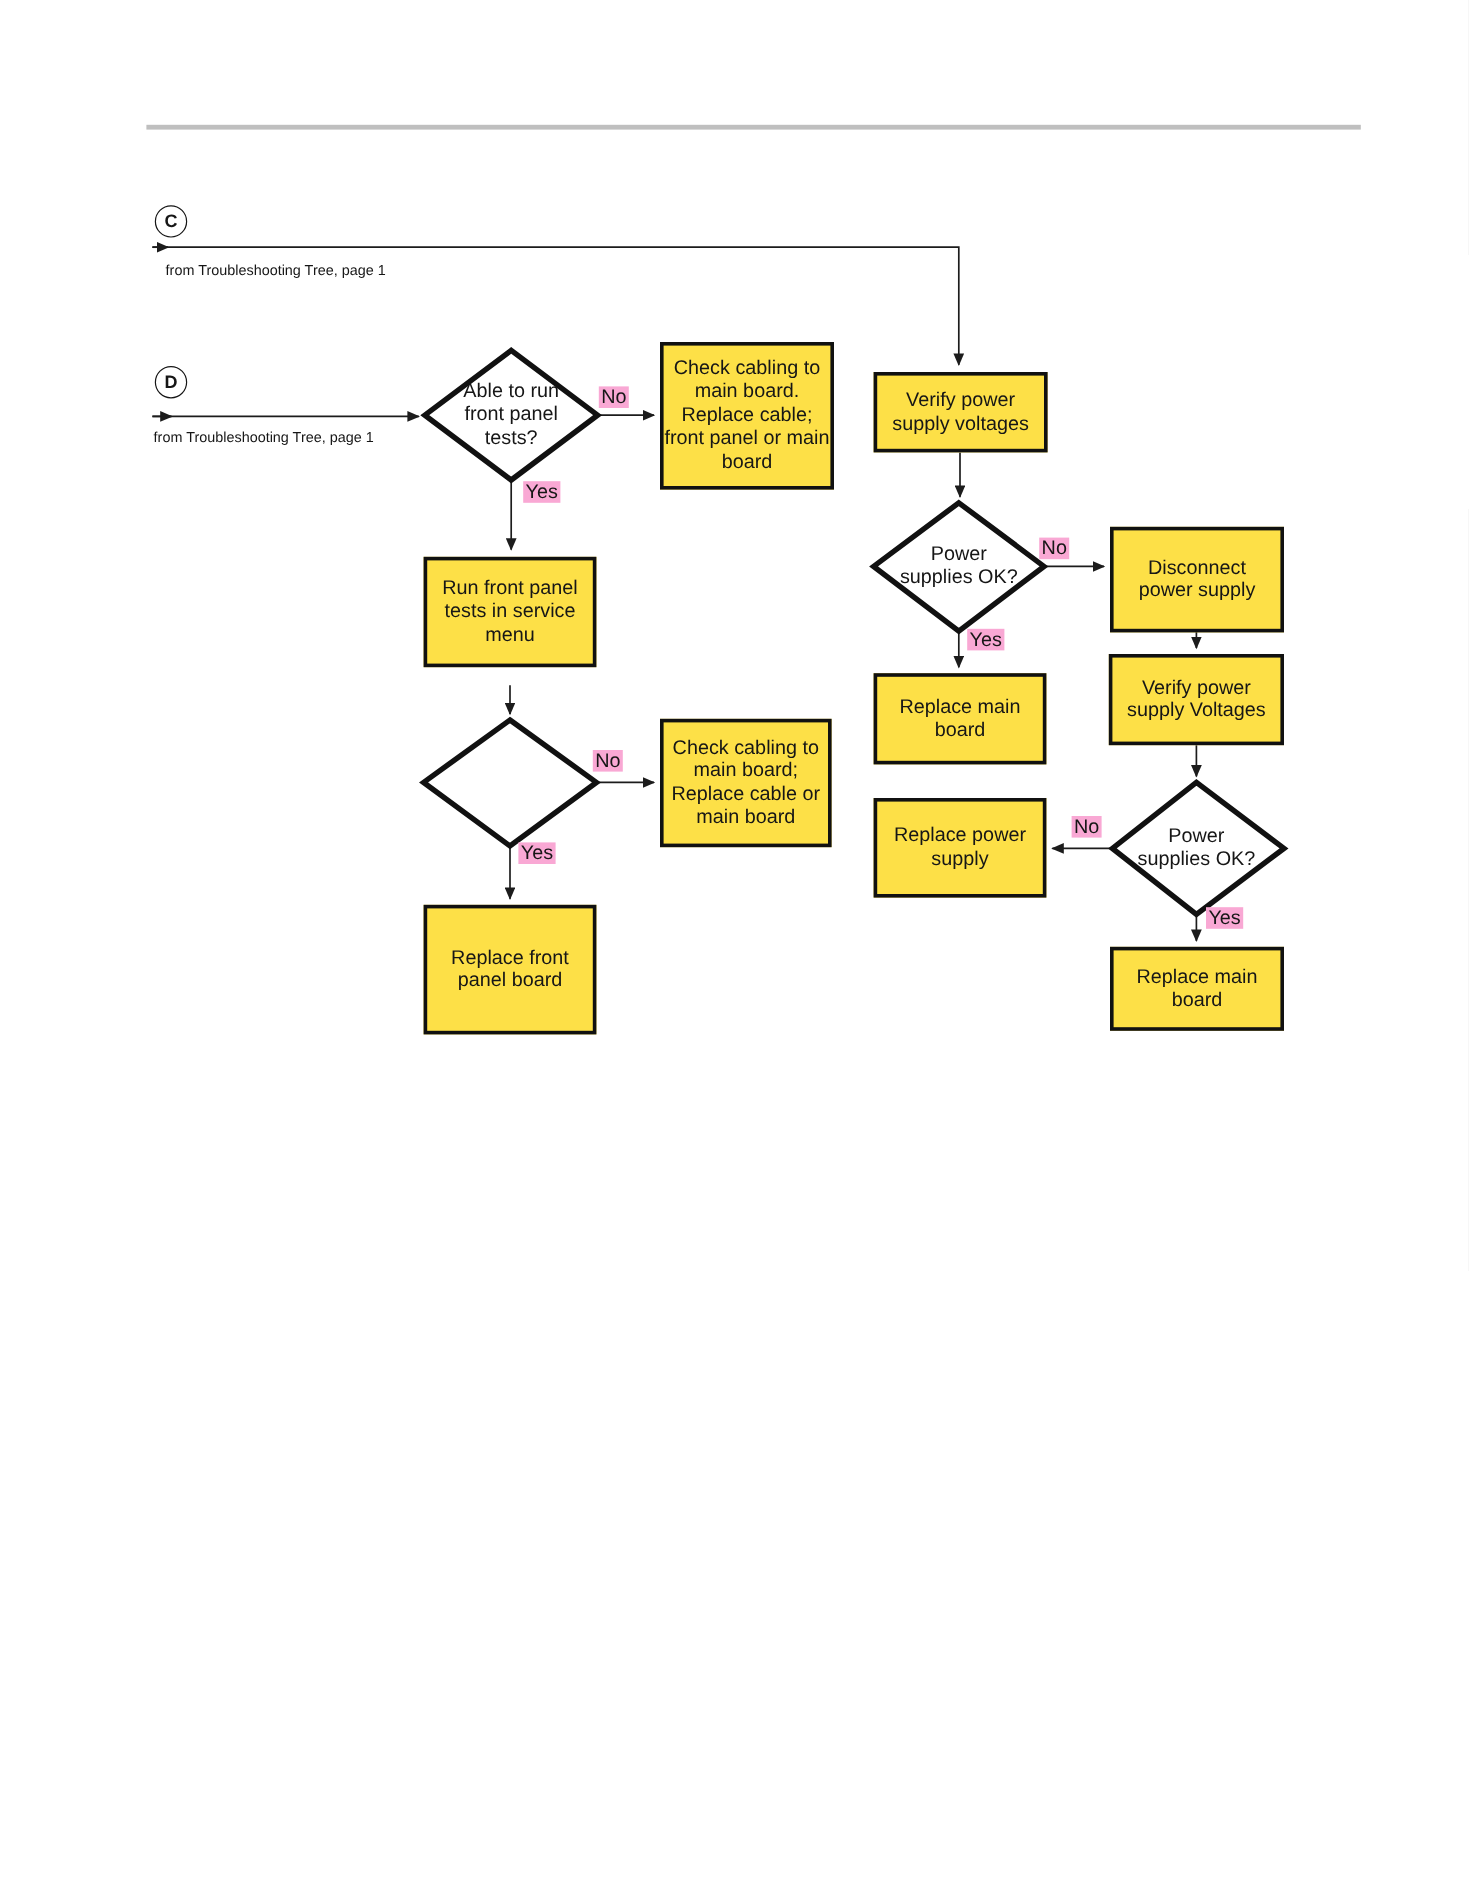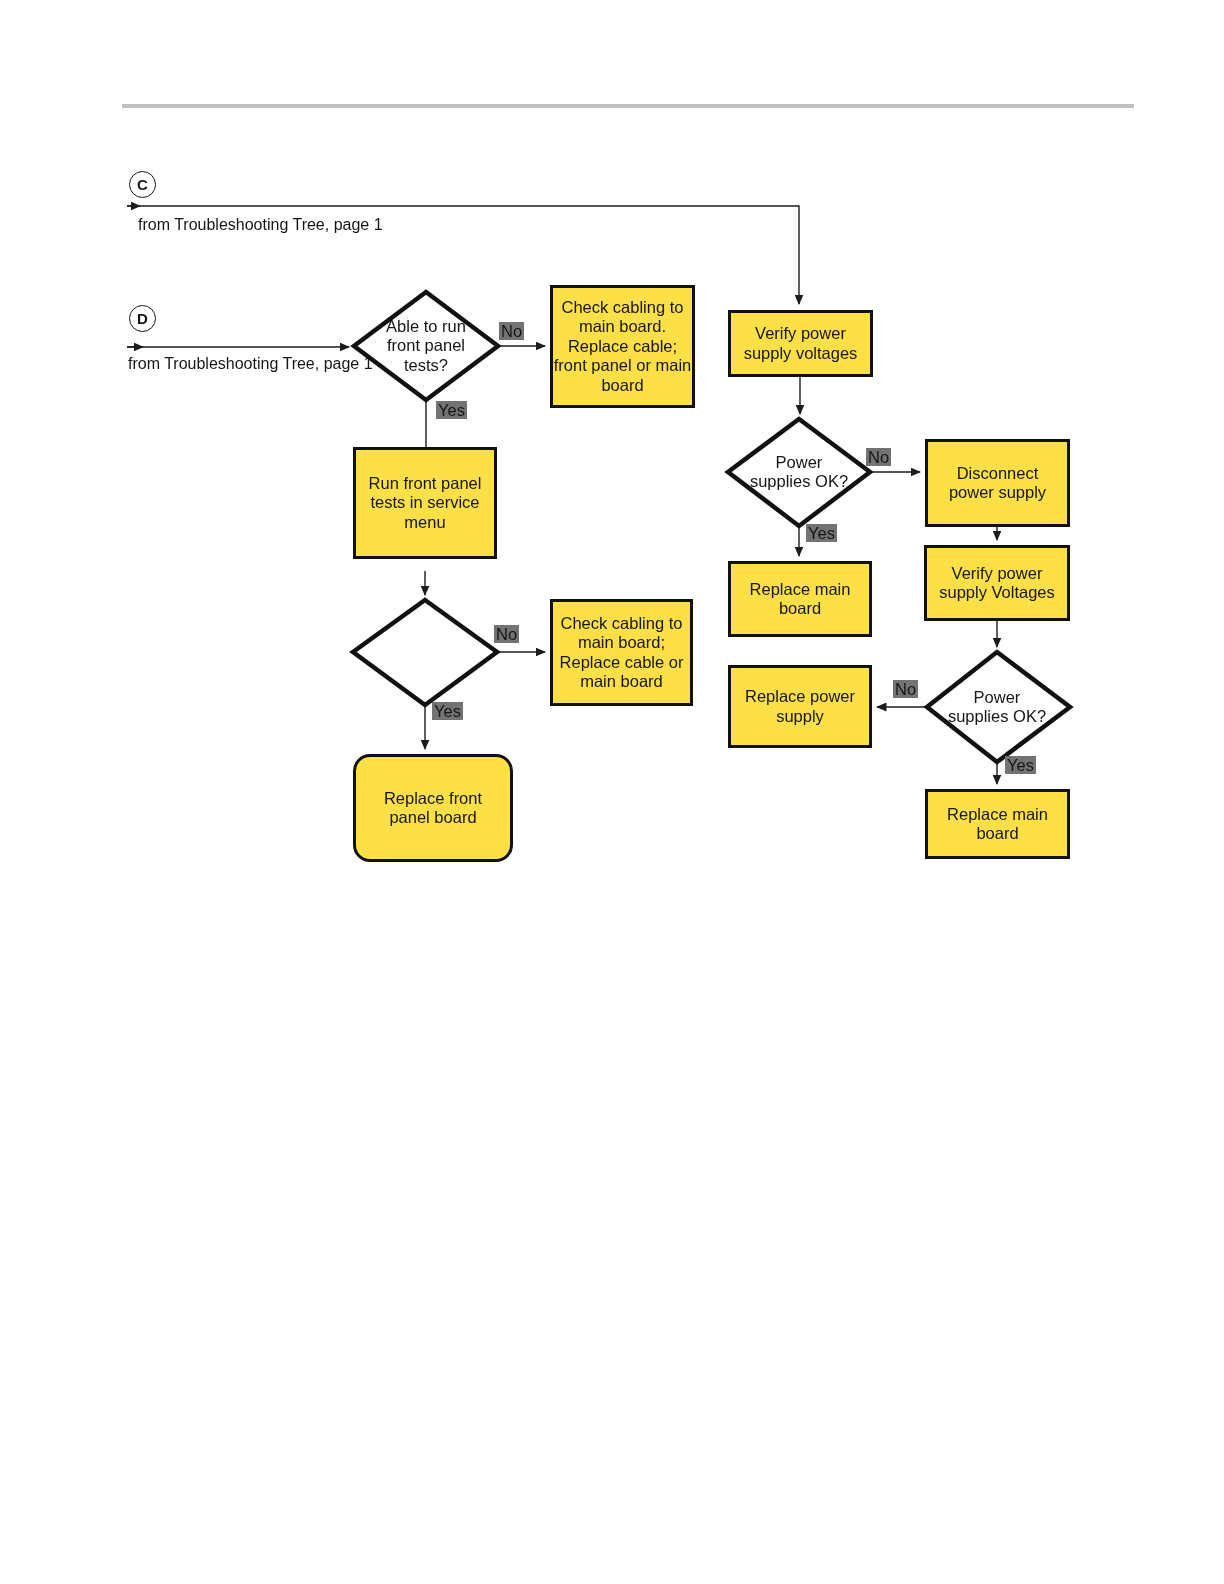--- a/index.html
+++ b/index.html
@@ -23,32 +23,32 @@
     border:3.5px solid #111111;background:#fde047;
     display:flex;align-items:center;justify-content:center;
     text-align:center;font-size:16.5px;line-height:19.5px;
     white-space:pre-line;
   }
   .diamond-text{
     position:absolute;display:flex;align-items:center;justify-content:center;
     text-align:center;font-size:16.5px;line-height:19.5px;white-space:pre-line;
   }
   .edge-label{
-    position:absolute;font-size:16.5px;line-height:18px;background:#737373;
+    position:absolute;font-size:16.5px;line-height:18px;background:#f9a8d4;
     padding:0 2px;
     text-align:right;
   }
   .conn-circle{
     position:absolute;box-sizing:border-box;width:27px;height:27px;
     border:1.7px solid #161616;border-radius:50%;
     display:flex;align-items:center;justify-content:center;
     font-size:15px;font-weight:bold;background:#ffffff;
   }
   .conn-caption{
-    position:absolute;font-size:16px;line-height:18px;
+    position:absolute;font-size:12px;line-height:18px;
   }
 </style>
 </head>
 <body>
 
 <div class="page">
 
   <div class="top-rule"></div>
 
   <svg class="wires" viewBox="0 0 1224 1584" xmlns="http://www.w3.org/2000/svg">
@@ -100,28 +100,28 @@
   <div class="diamond-text" style="left:734px;top:424px;width:130px;height:96px;">Power
 supplies OK?</div>
   <div class="diamond-text" style="left:932px;top:659px;width:130px;height:96px;">Power
 supplies OK?</div>
 
   <div class="box" style="left:550px;top:285px;width:145px;height:123px;">Check cabling to
 main board.
 Replace cable;
 front panel or main
 board</div>
-  <div class="box" style="left:353px;top:447px;width:144px;height:112px;">Run front panel
+  <div class="box" style="left:353px;top:464px;width:144px;height:92px;">Run front panel
 tests in service
 menu</div>
   <div class="box" style="left:550px;top:599px;width:143px;height:107px;">Check cabling to
 main board;
 Replace cable or
 main board</div>
-  <div class="box" style="left:353px;top:754px;width:160px;height:108px;border-radius:17px;">Replace front
+  <div class="box" style="left:353px;top:754px;width:144px;height:108px;">Replace front
 panel board</div>
 
   <div class="box" style="left:728px;top:310px;width:145px;height:67px;">Verify power
 supply voltages</div>
   <div class="box" style="left:925px;top:439px;width:145px;height:88px;">Disconnect
 power supply</div>
   <div class="box" style="left:728px;top:561px;width:144px;height:76px;">Replace main
 board</div>
   <div class="box" style="left:924px;top:545px;width:146px;height:76px;">Verify power
 supply Voltages</div>

